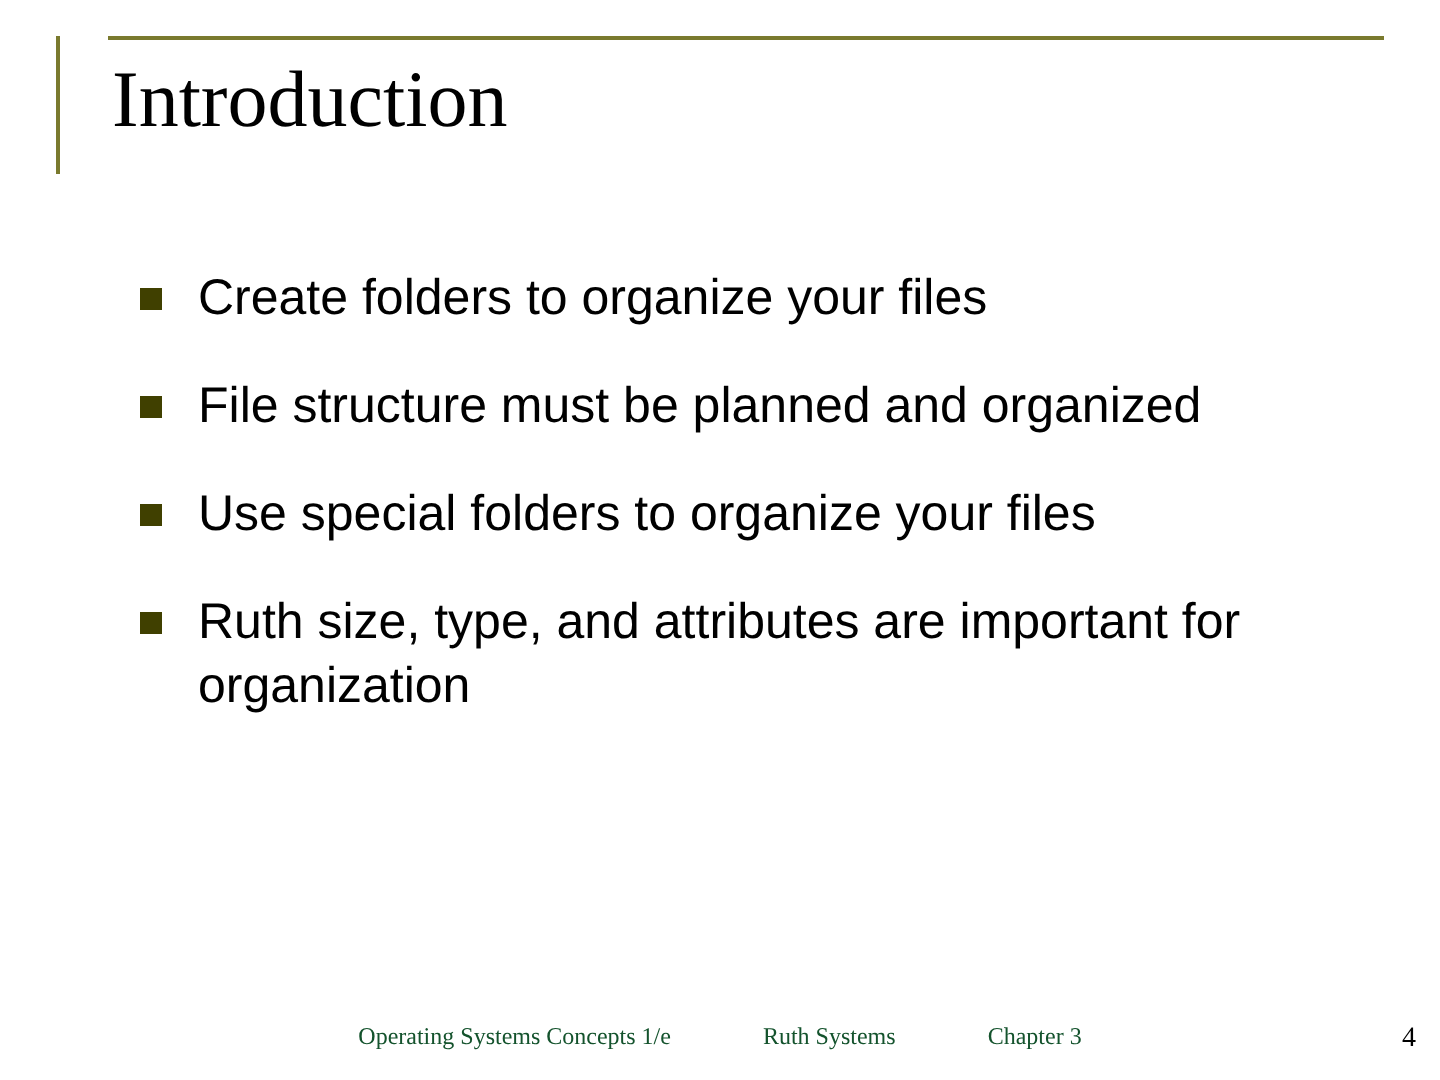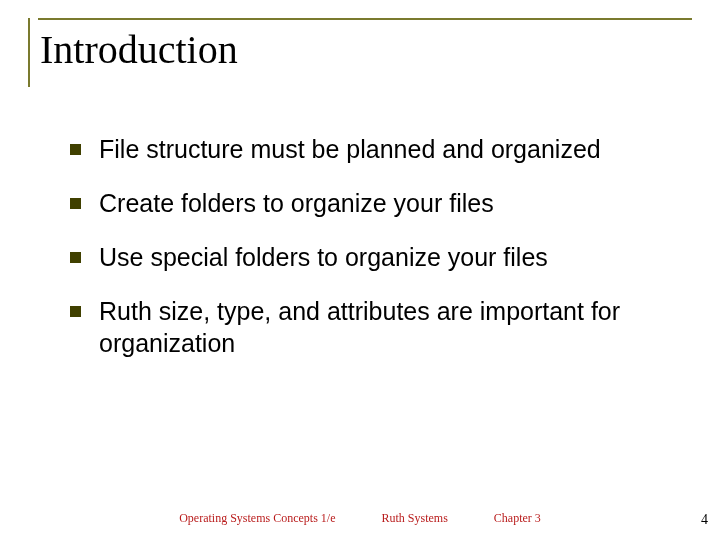--- a/index.html
+++ b/index.html
@@ -1,46 +1,46 @@
 <!DOCTYPE html>
 <html><head>
 <meta charset="utf-8">
 <style>
   * { margin: 0; padding: 0; box-sizing: border-box; }
   html, body { width: 720px; height: 540px; background: #fff; font-family: "Times New Roman", Times, serif; color: #000; }
   .slide { width: 720px; height: 540px; position: relative; padding: 18px 28px 0 28px; }
-  .title-block { border-left: 2px solid #7a7a2e; padding-left: 8px; }
+  .title-block { border-left: 2px solid #7a7a2e; padding-left: 24px; }
   .title-rule { border-top: 2px solid #7a7a2e; width: 100%; height: 0; }
   .title-text { font-size: 40px; padding: 6px 0 14px 2px; }
   .content { padding: 46px 20px 0 42px; }
   ul { list-style: none; }
   li { display: flex; align-items: flex-start; margin-bottom: 22px; }
   .bullet { width: 11px; height: 11px; background: #404000; flex: 0 0 auto; margin-top: 11px; margin-right: 18px; }
   .item-text { font-family: Arial, Helvetica, sans-serif; font-size: 25px; line-height: 1.28; }
-  .footer { position: absolute; bottom: 14px; left: 0; width: 100%; display: flex; justify-content: center; gap: 46px; font-family: "Times New Roman", Times, serif; font-size: 12px; color: #b91c1c; }
+  .footer { position: absolute; bottom: 14px; left: 0; width: 100%; display: flex; justify-content: center; gap: 46px; font-family: "Times New Roman", Times, serif; font-size: 12px; color: #14532d; }
   .page-num { position: absolute; right: 12px; bottom: 12px; font-family: "Times New Roman", Times, serif; font-size: 14px; color: #000; }
 </style>
 </head>
 <body>
 
 <div class="slide">
   <div class="title-block">
     <div class="title-rule"></div>
     <div class="title-text">Introduction</div>
   </div>
 
   <div class="content">
     <ul>
       <li>
         <span class="bullet"></span>
-        <span class="item-text">File structure must be planned and organized</span>
+        <span class="item-text">Create folders to organize your files</span>
       </li>
       <li>
         <span class="bullet"></span>
-        <span class="item-text">Create folders to organize your files</span>
+        <span class="item-text">File structure must be planned and organized</span>
       </li>
       <li>
         <span class="bullet"></span>
         <span class="item-text">Use special folders to organize your files</span>
       </li>
       <li>
         <span class="bullet"></span>
         <span class="item-text">Ruth size, type, and attributes are important for organization</span>
       </li>
     </ul>

